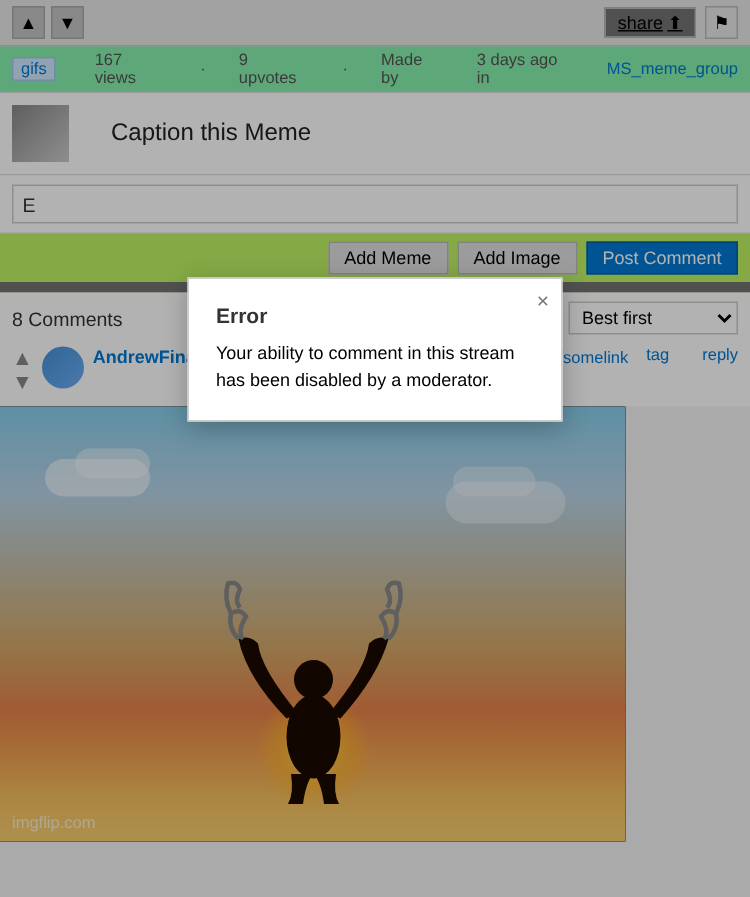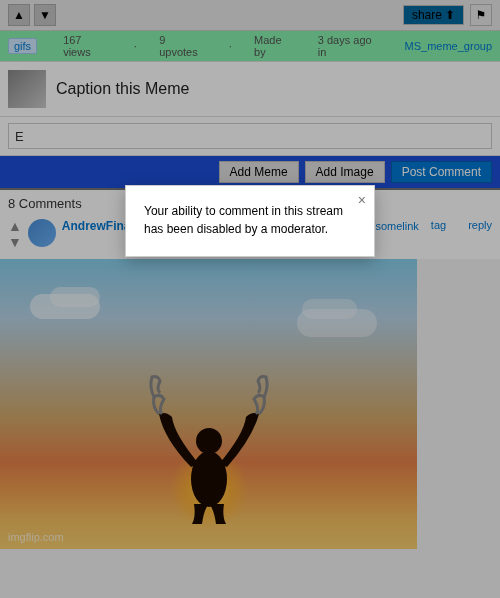--- a/index.html
+++ b/index.html
@@ -28,28 +28,29 @@
       align-items: center;
       justify-content: center;
       font-size: 12px;
     }
     .top-bar-right {
       display: flex;
       align-items: center;
       gap: 6px;
     }
     .share-btn {
-      background: #0369a1;
+      background: #737373;
       border: 1px solid #bbb;
       padding: 2px 8px;
       cursor: pointer;
       font-size: 12px;
       display: flex;
       align-items: center;
       gap: 3px;
+      text-decoration: underline;
     }
     .flag-btn {
       background: #e8e8e8;
       border: 1px solid #bbb;
       width: 22px;
       height: 22px;
       cursor: pointer;
       display: flex;
       align-items: center;
       justify-content: center;
@@ -78,21 +79,21 @@
       cursor: pointer;
       margin-right: 4px;
     }
 
     
     .meme-preview {
       background: #fff;
       padding: 8px;
       display: flex;
       align-items: center;
-      gap: 10px;
+      gap: 28px;
       border-bottom: 1px solid #ddd;
     }
     .meme-thumb {
       width: 38px;
       height: 38px;
       background: #ccc;
       flex-shrink: 0;
       overflow: hidden;
     }
     .meme-thumb-img {
@@ -117,26 +118,26 @@
       padding: 4px 6px;
       font-size: 13px;
       color: #333;
       outline: none;
       resize: none;
       height: 26px;
     }
 
     
     .comment-toolbar {
-      background: #1d4ed8;
+      background: #bef264;
       padding: 5px 8px;
       display: flex;
       justify-content: flex-end;
       gap: 6px;
-      border-bottom: 2px solid #737373;
+      border-bottom: 7px solid #737373;
     }
     .toolbar-btn {
       background: #e0e0e0;
       border: 1px solid #bbb;
       padding: 3px 10px;
       font-size: 12px;
       cursor: pointer;
     }
     .post-btn {
       background: #0079d3;
@@ -353,20 +354,25 @@
 
 <div class="comment-toolbar">
   <button class="toolbar-btn">Add Meme</button>
   <button class="toolbar-btn">Add Image</button>
   <button class="toolbar-btn post-btn">Post Comment</button>
 </div>
 
 <div class="comments-section">
   <div class="comments-header">
     <span class="comments-count">8 Comments</span>
+    <select class="sort-select">
+      <option>Best first</option>
+      <option>Top comments</option>
+      <option>New comments</option>
+    </select>
   </div>
 
   <div class="comment-row">
     <div class="comment-vote-col">
       <span class="vote-up">▲</span>
       <span class="vote-down">▼</span>
     </div>
     <div class="comment-avatar"></div>
     <div class="comment-body">
       <span class="comment-username">AndrewFinayson.m</span>
@@ -414,16 +420,17 @@
       <path d="M50,145 Q52,158 48,165 L58,165 Q60,150 65,145 Z" fill="#1a0a00"></path>
       <path d="M80,145 Q78,158 82,165 L72,165 Q70,150 65,145 Z" fill="#1a0a00"></path>
     </svg>
 
     <span class="watermark">imgflip.com</span>
   </div>
 </div>
 
 <div class="modal-overlay">
   <div class="modal">
+    <div class="modal-title">Error</div>
     <button class="modal-close">×</button>
     <div class="modal-message">Your ability to comment in this stream has been disabled by a moderator.</div>
   </div>
 </div>
 
 </body></html>

